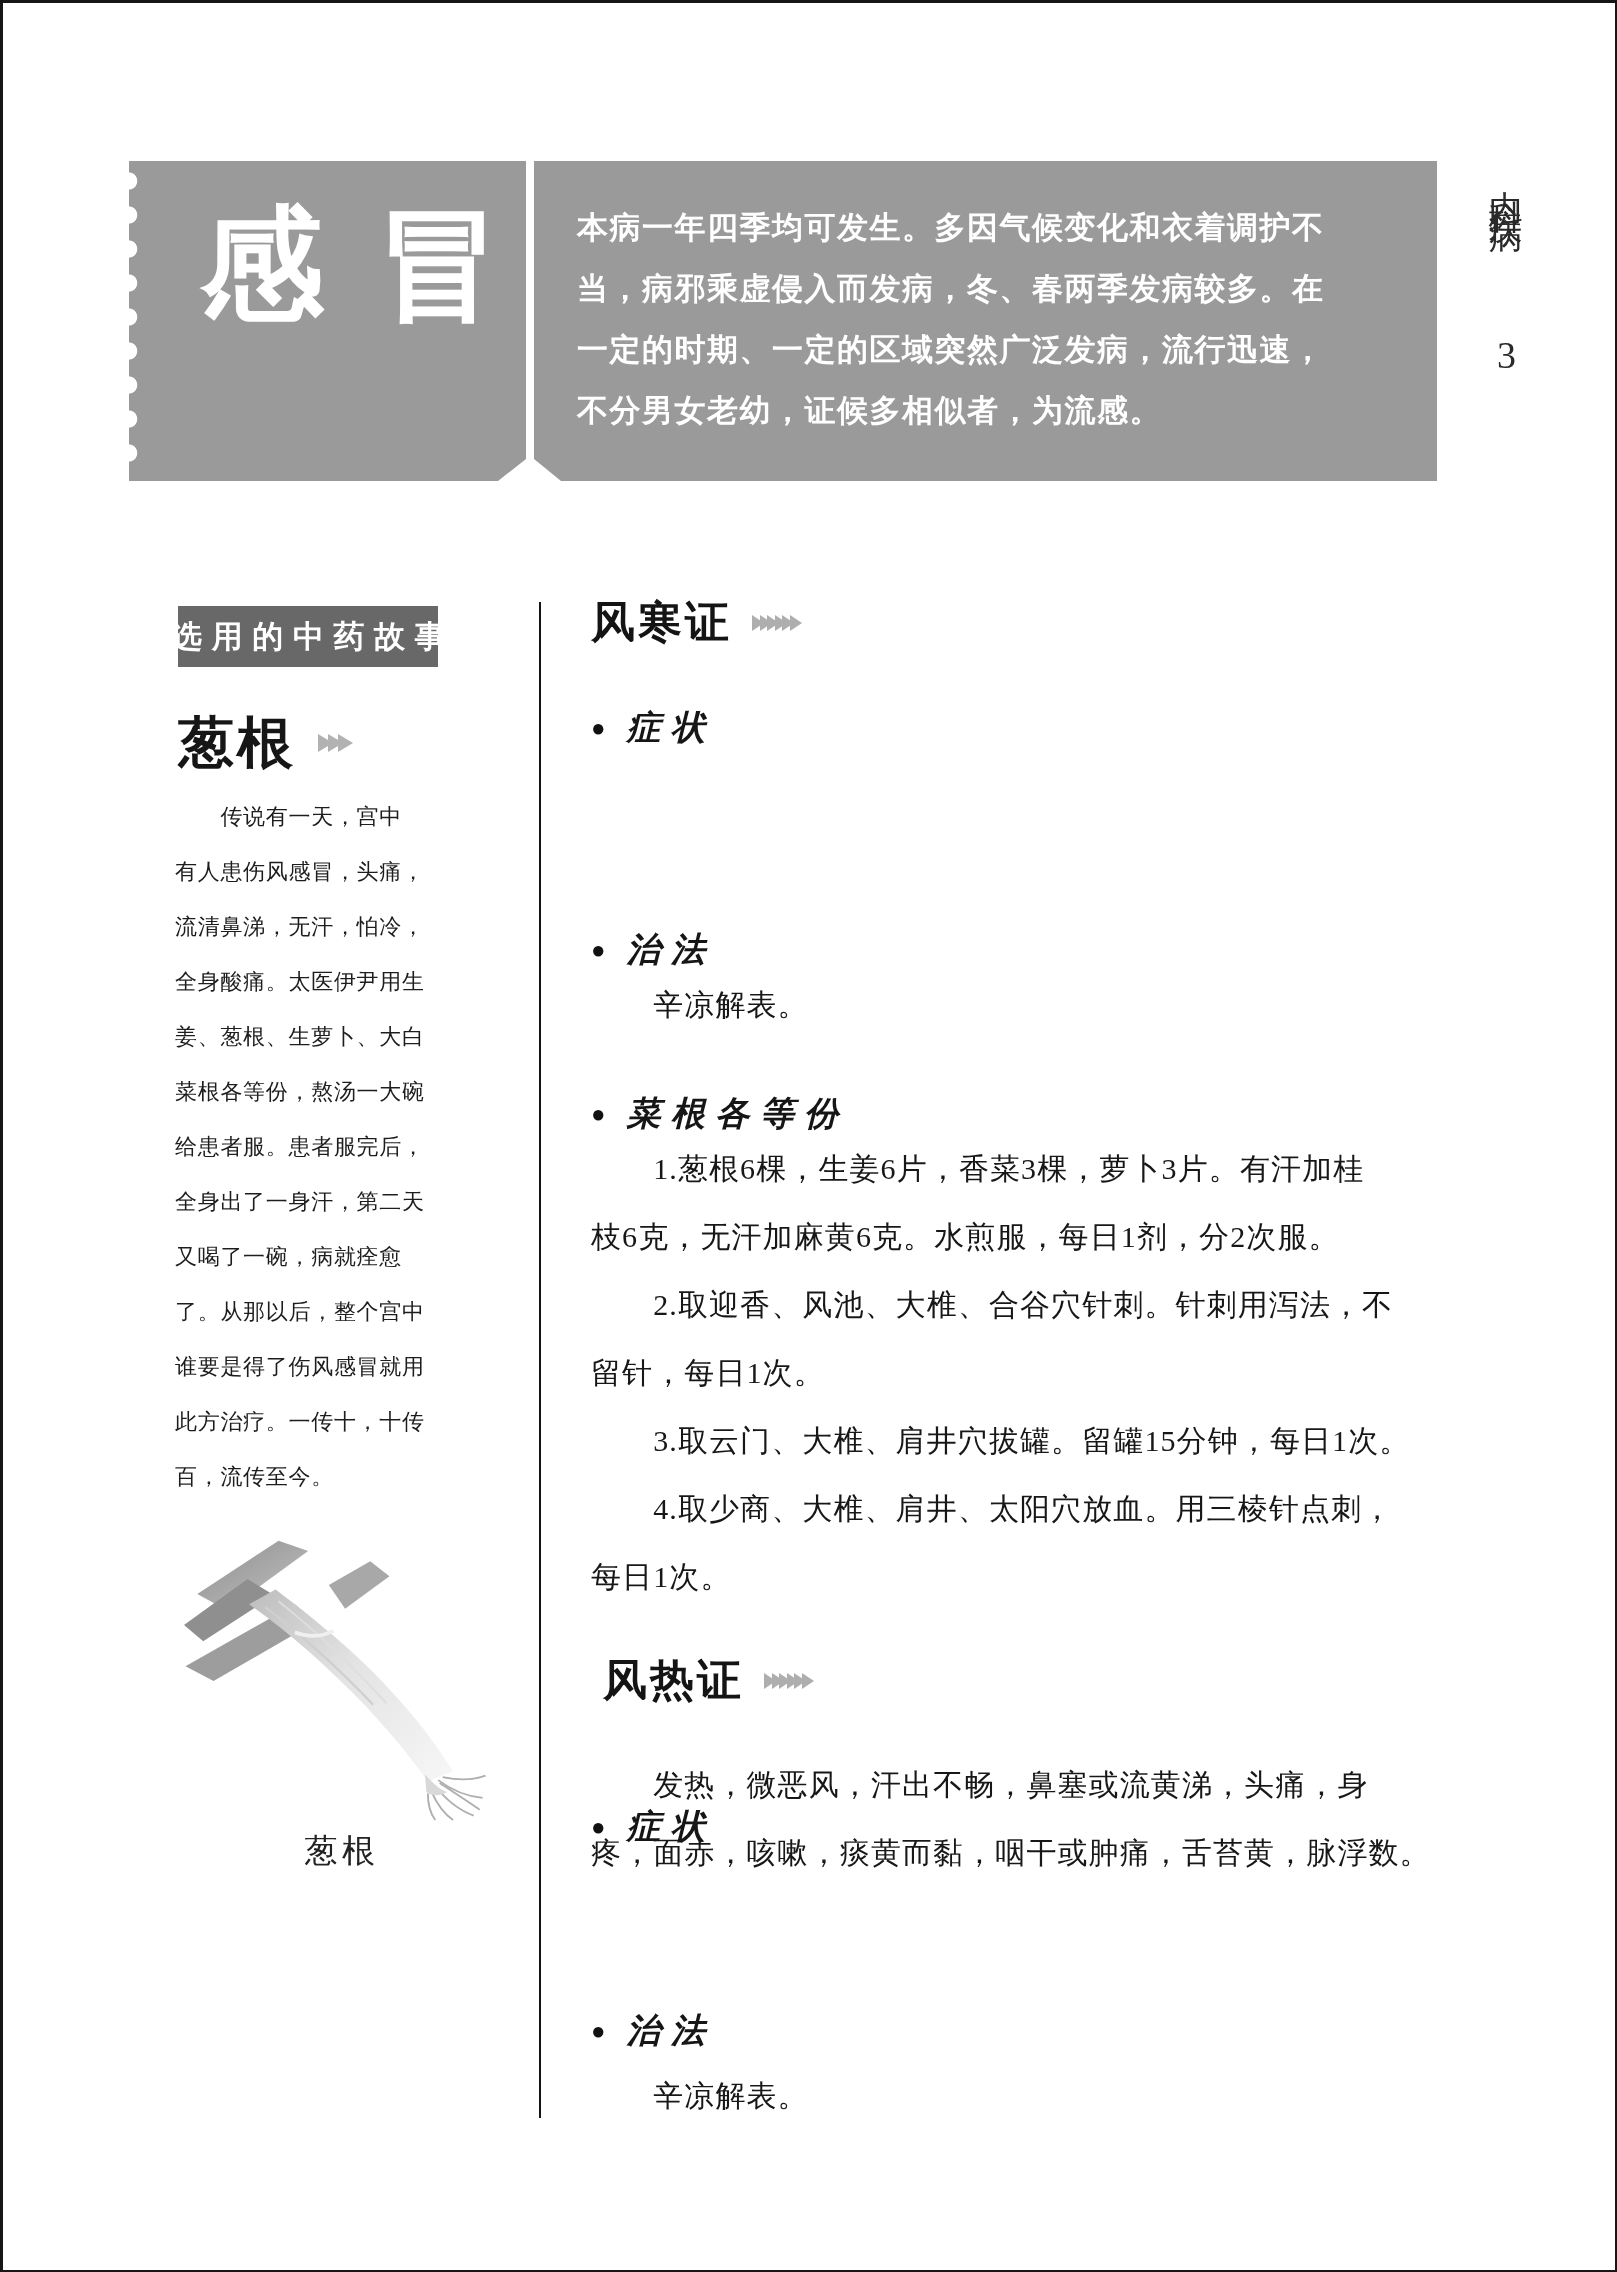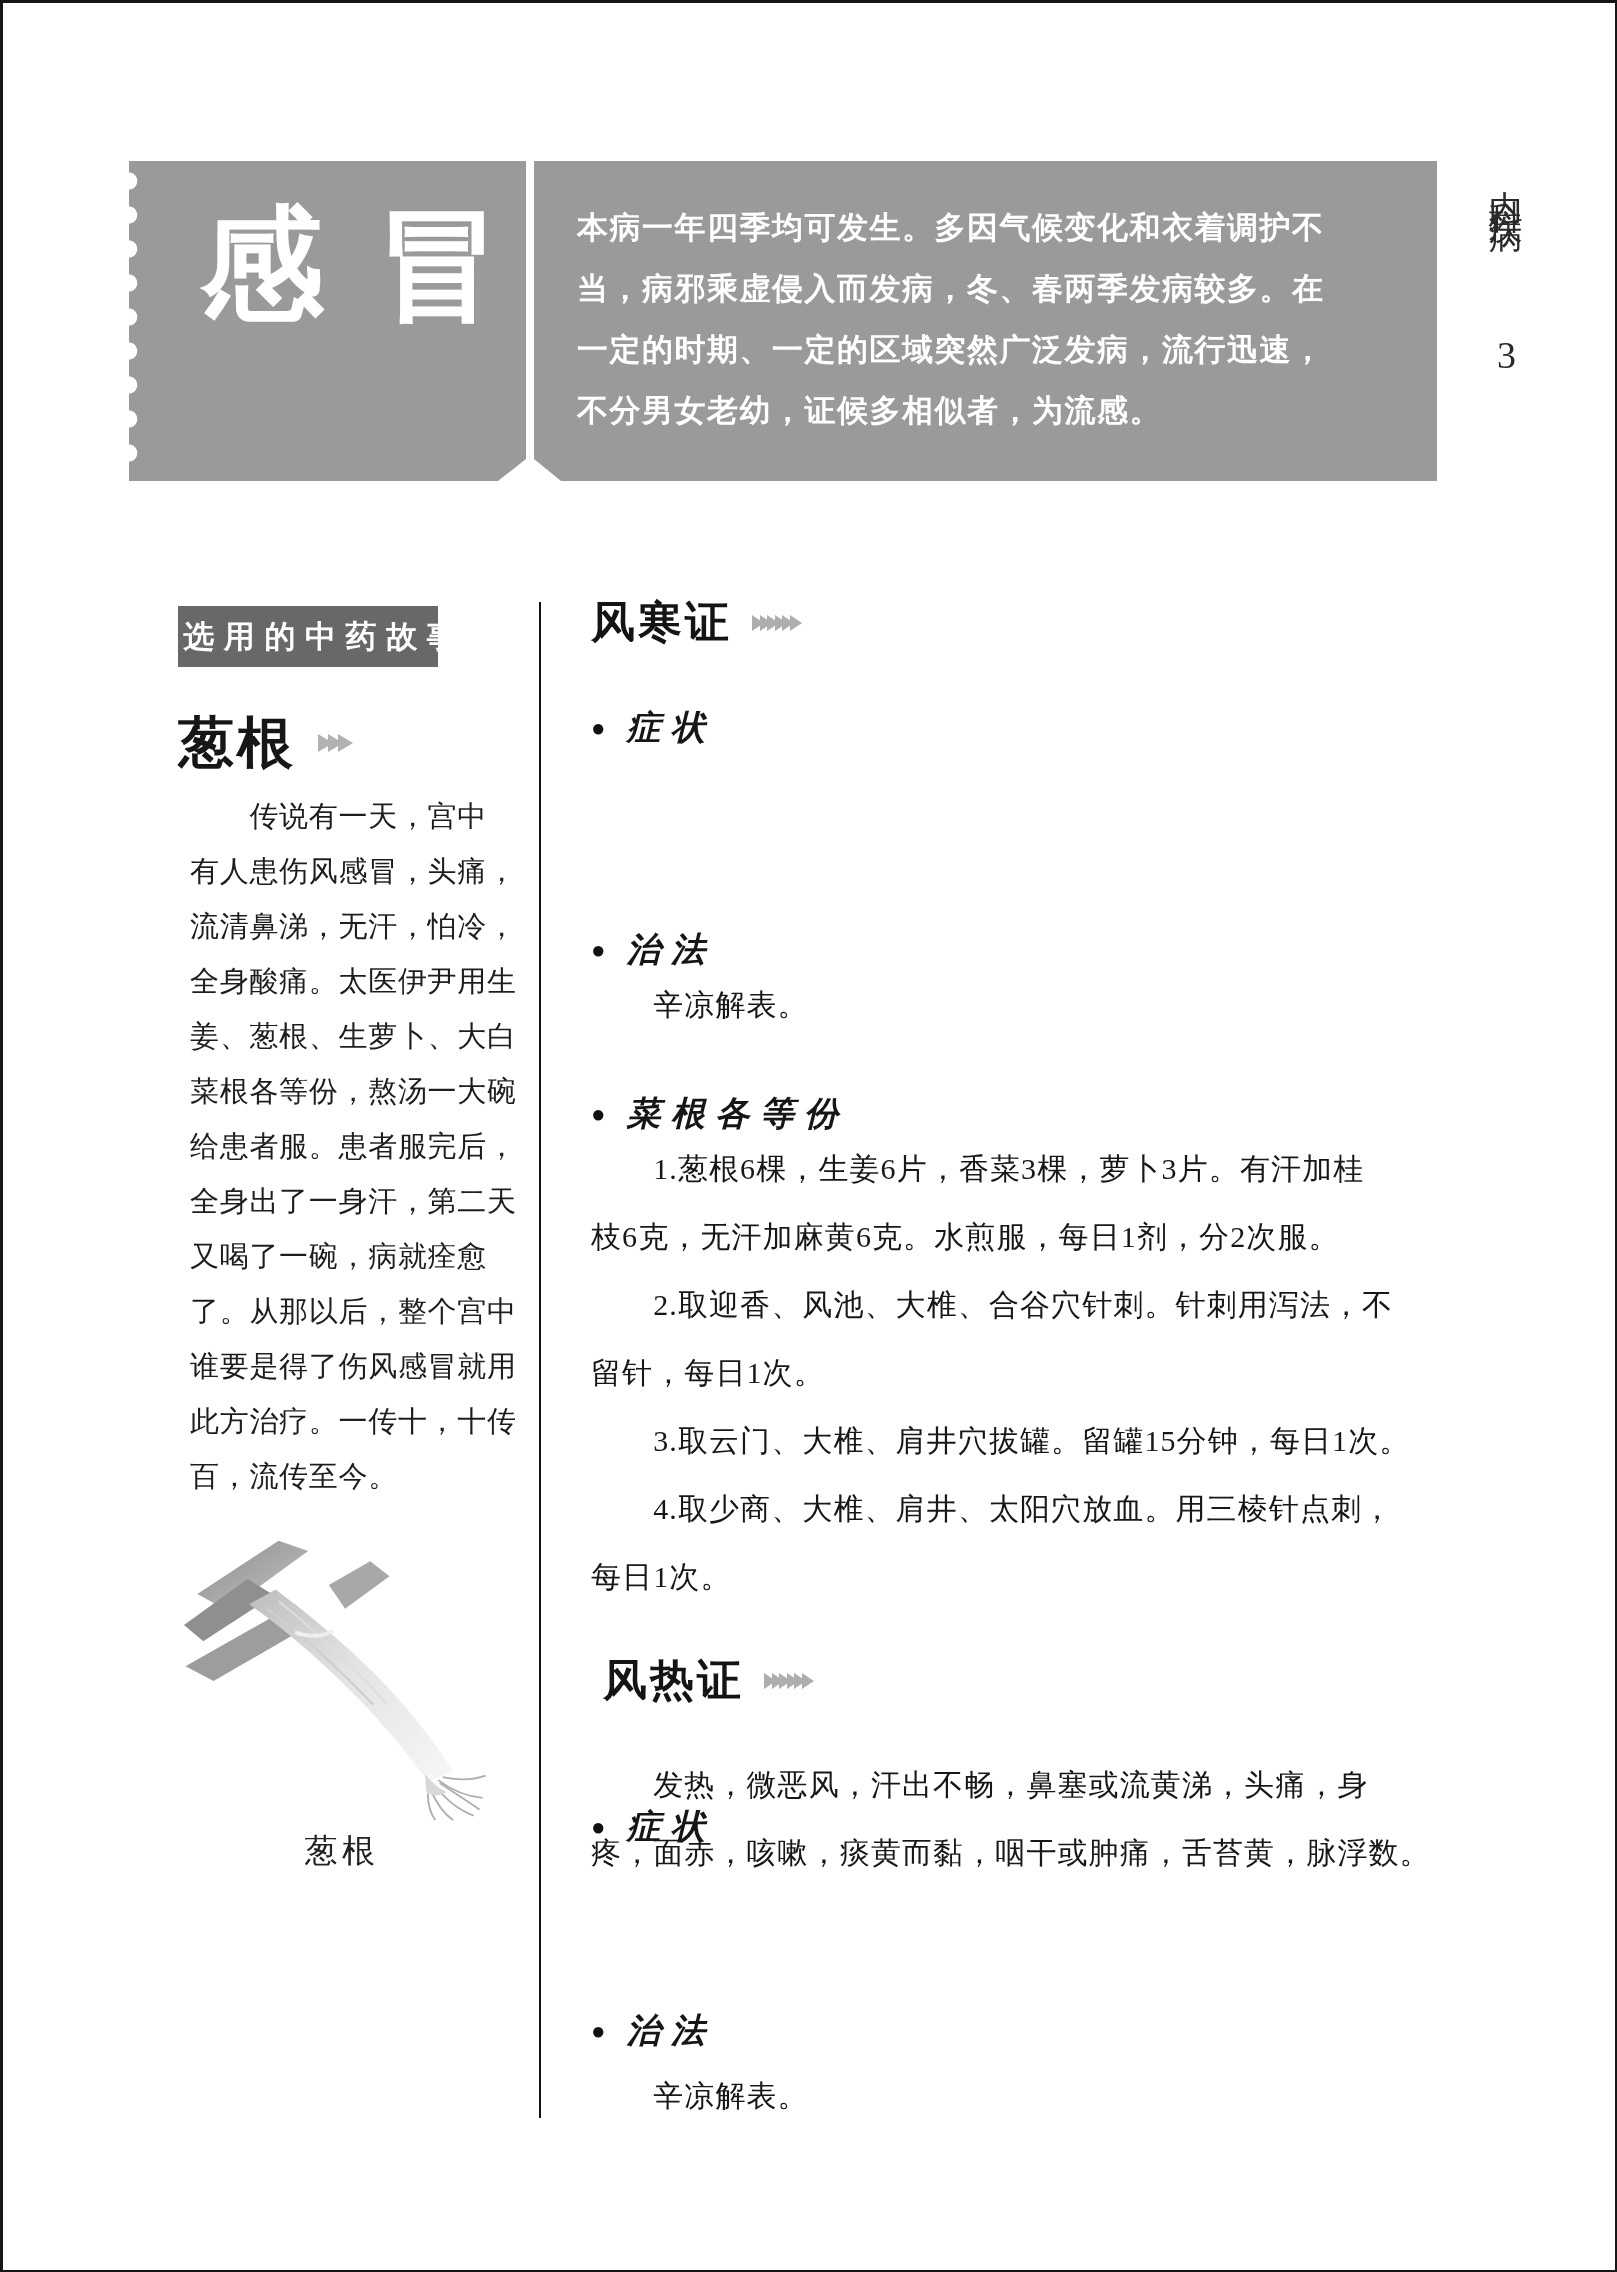--- a/index.html
+++ b/index.html
@@ -39,31 +39,31 @@
     position:absolute; left:1483px; top:161px; writing-mode:vertical-rl;
     font-size:34px; letter-spacing:9px; color:#2a2a2a; line-height:1.15;
   }
   .page-number{
     position:absolute; left:1480px; top:330px; width:47px; text-align:center;
     font-size:38px; color:#2a2a2a;
   }
   
   .tag-box{
     position:absolute; left:175px; top:603px; width:260px; height:61px;
-    background:#686868; display:flex; align-items:center; 
+    background:#686868; display:flex; align-items:center; justify-content:center;
   }
   .tag-text{color:#ffffff; font-size:31px; letter-spacing:9.6px; font-weight:600; transform:translateX(5.2px); white-space:nowrap;}
   .herb-heading{position:absolute; left:175px; top:712px; display:flex; align-items:center; gap:22px;}
   .herb-name{font-size:56px; font-weight:700; letter-spacing:3px; line-height:1; color:#161616; white-space:nowrap;}
   .arrows{display:flex; align-items:center;}
   .arrow{width:0; height:0; border-top:9.6px solid transparent; border-bottom:9.6px solid transparent;
          border-left:15px solid #b2b2b2; margin-right:-5.2px;}
   .arrow.sm{border-top-width:8.1px; border-bottom-width:8.1px; border-left-width:12.6px; border-left-color:#aeaeae; margin-right:-4.4px;}
   .story-text{
-    position:absolute; left:187px; top:786px; font-size:29px; line-height:55px;
+    position:absolute; left:172px; top:786px; font-size:22px; line-height:55px;
     letter-spacing:0.7px; color:#1d1d1d; white-space:pre;
   }
   .herb-figure{position:absolute; left:181px; top:1533px; width:303px; height:285px;}
   .herb-caption{
     position:absolute; left:172px; top:1826px; width:334px; text-align:center;
     font-size:33px; letter-spacing:4.4px; color:#222222;
   }
   .divider{position:absolute; left:536px; top:599px; width:2.2px; height:1516px; background:#141414;}
   
   .rc{position:absolute; left:588px; width:881px;}

